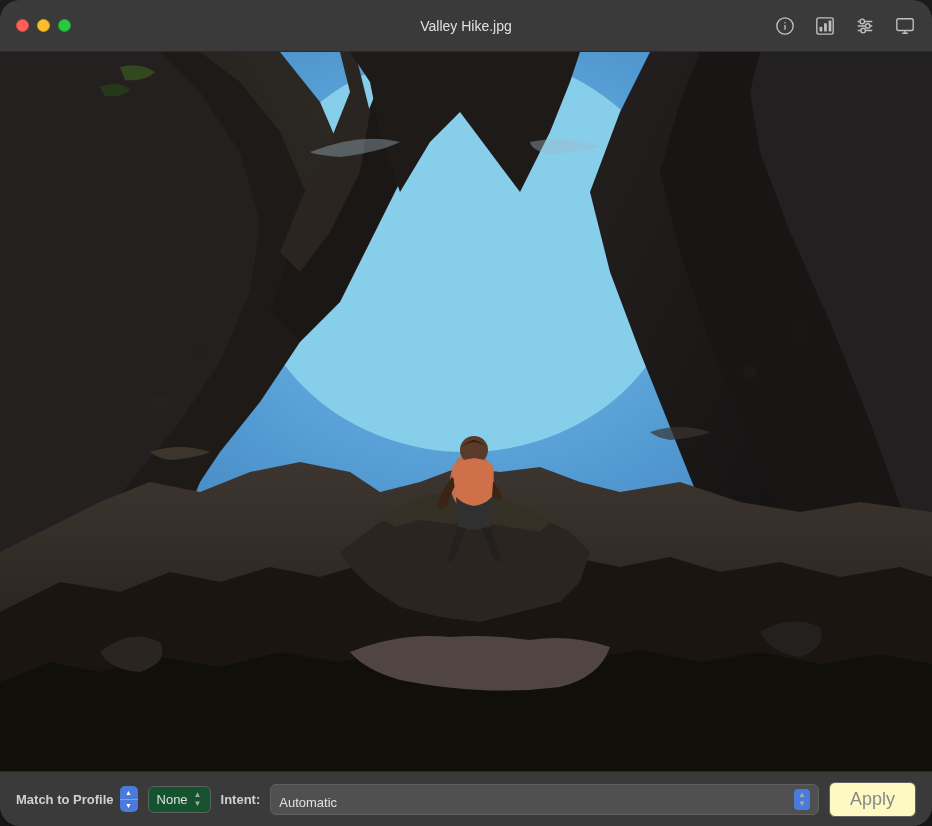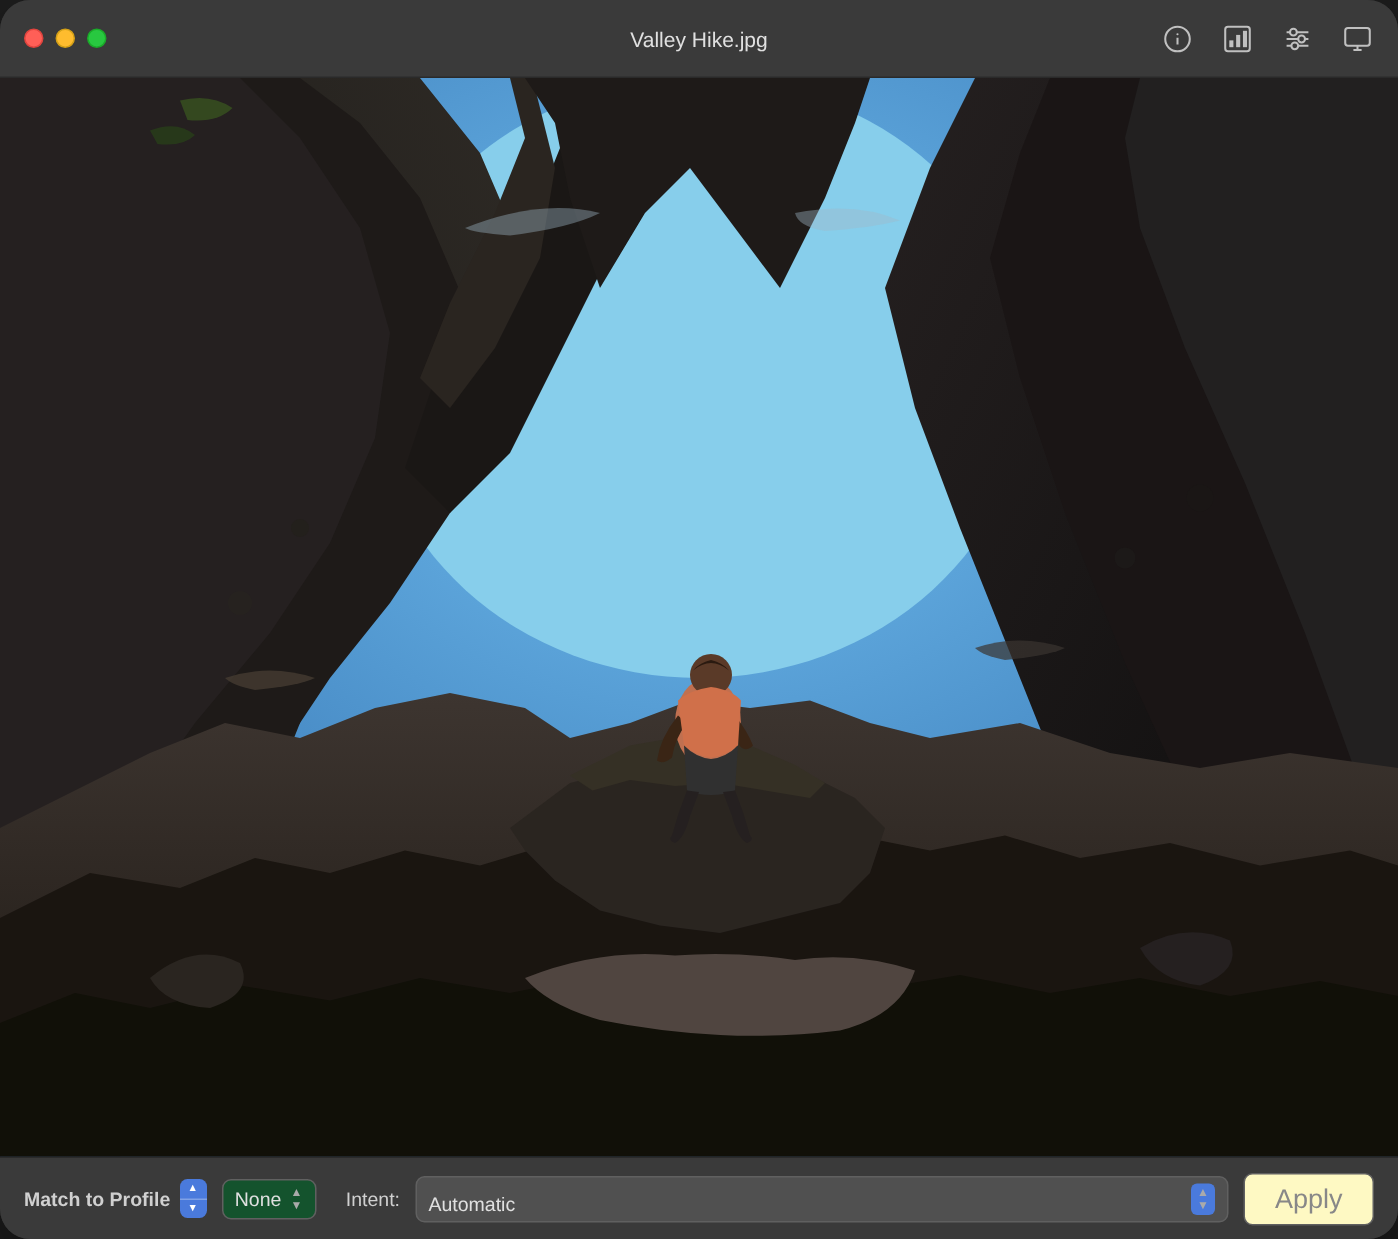--- a/index.html
+++ b/index.html
@@ -187,21 +187,21 @@
 
     .chevron-up, .chevron-down {
       font-size: 8px;
       color: #aaa;
       line-height: 1;
     }
 
     .intent-label {
       color: #d0d0d0;
       font-size: 13px;
-      margin-left: 10px;
+      font-weight: bold;
     }
 
     .intent-dropdown {
       display: flex;
       align-items: flex-end;
       gap: 6px;
       background: #505050;
       border: 1px solid #606060;
       border-radius: 6px;
       padding: 4px 8px;

